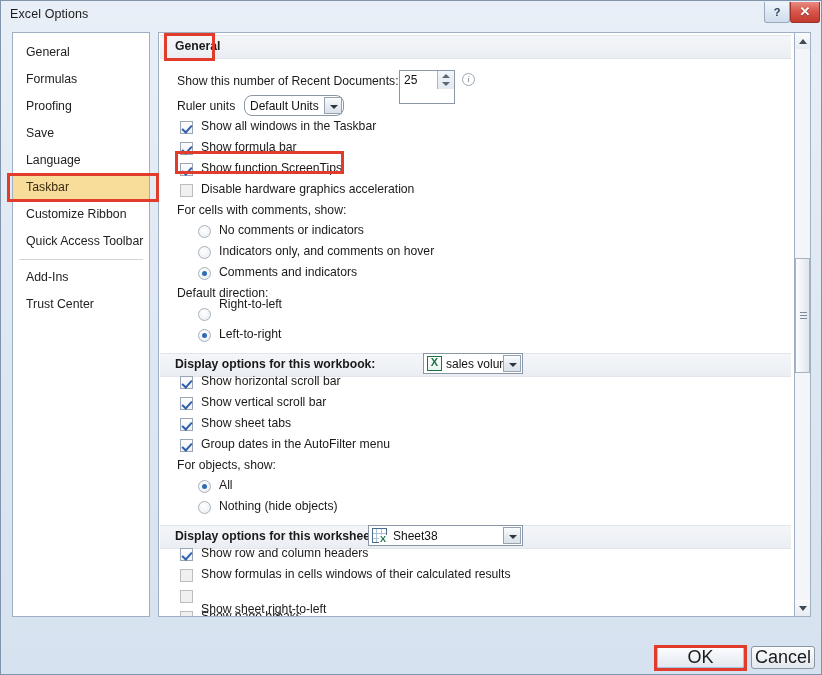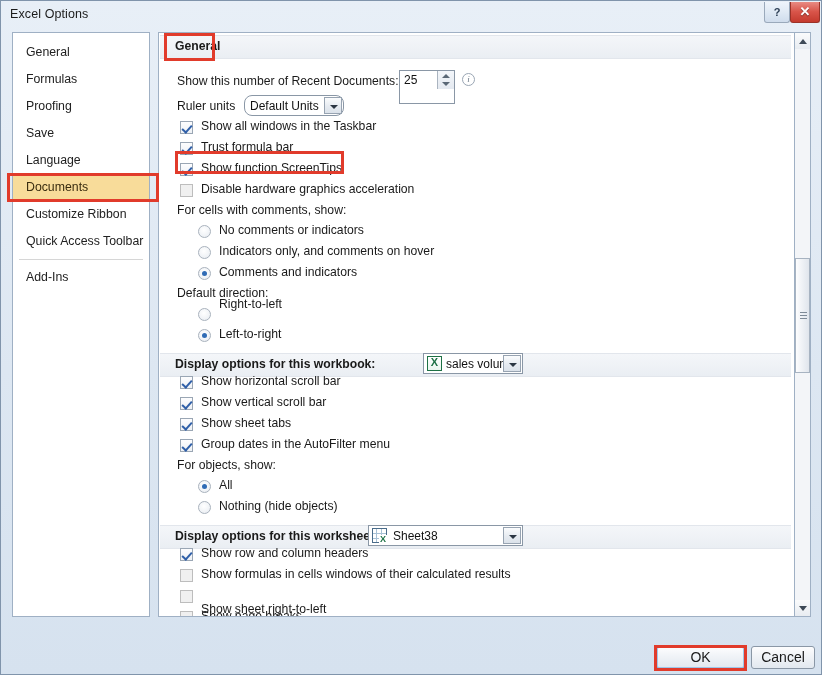--- a/index.html
+++ b/index.html
@@ -332,21 +332,21 @@
   
   .footer-btn {
     position: absolute;
     box-sizing: border-box;
     height: 23px;
     border: 1px solid #8a97a6;
     border-radius: 3px;
     background: linear-gradient(to bottom,#fdfdfe 0%,#f0f3f7 45%,#e2e8ef 100%);
     text-align: center;
     line-height: 21px;
-    font-size: 14px;
+    font-size: 18px;
     color: #1a1a1a;
   }
   .footer-btn.focus {
     border-color: #5b9bd5;
     box-shadow: 0 0 0 1px #9fc6e8 inset;
   }
 
   
   .anno {
     position: absolute;
@@ -366,25 +366,26 @@
     <div class="win-btn btn-close">✕</div>
   </div>
 
   <div class="sidebar">
     <div class="side-pad-top"></div>
     <div class="side-item">General</div>
     <div class="side-item">Formulas</div>
     <div class="side-item">Proofing</div>
     <div class="side-item">Save</div>
     <div class="side-item">Language</div>
-    <div class="side-item active">Documents</div>
+    <div class="side-item active">Taskbar</div>
     <div class="side-item">Customize Ribbon</div>
     <div class="side-item">Quick Access Toolbar</div>
     <div class="side-sep"></div>
     <div class="side-item">Add-Ins</div>
+    <div class="side-item">Trust Center</div>
   </div>
 
   <div class="content">
 
     <div class="band" style="top:2px;"></div>
     <div class="band-label" style="left:16px; top:6px;">General</div>
 
     <div class="row-label" style="left:18px; top:41px;">Show this number of Recent Documents:</div>
     <div class="spin-box" style="left:240px; top:37px;">
       <div class="spin-val">25</div>
@@ -400,21 +401,21 @@
       <div class="combo-text" style="left:5px;">Default Units</div>
       <div class="combo-arrow-box">
         <div class="combo-arrow"></div>
       </div>
     </div>
 
     <div class="cb on" style="left:21px; top:88px;"></div>
     <div class="row-label" style="left:42px; top:86px;">Show all windows in the Taskbar</div>
 
     <div class="cb on" style="left:21px; top:109px;"></div>
-    <div class="row-label" style="left:42px; top:107px;">Trust formula bar</div>
+    <div class="row-label" style="left:42px; top:107px;">Show formula bar</div>
 
     <div class="cb on" style="left:21px; top:130px;"></div>
     <div class="row-label" style="left:42px; top:128px;">Show function ScreenTips</div>
 
     <div class="cb off" style="left:21px; top:151px;"></div>
     <div class="row-label" style="left:42px; top:149px;">Disable hardware graphics acceleration</div>
 
     <div class="row-label" style="left:18px; top:170px;">For cells with comments, show:</div>
 
     <div class="rb" style="left:39px; top:192px;"></div>

